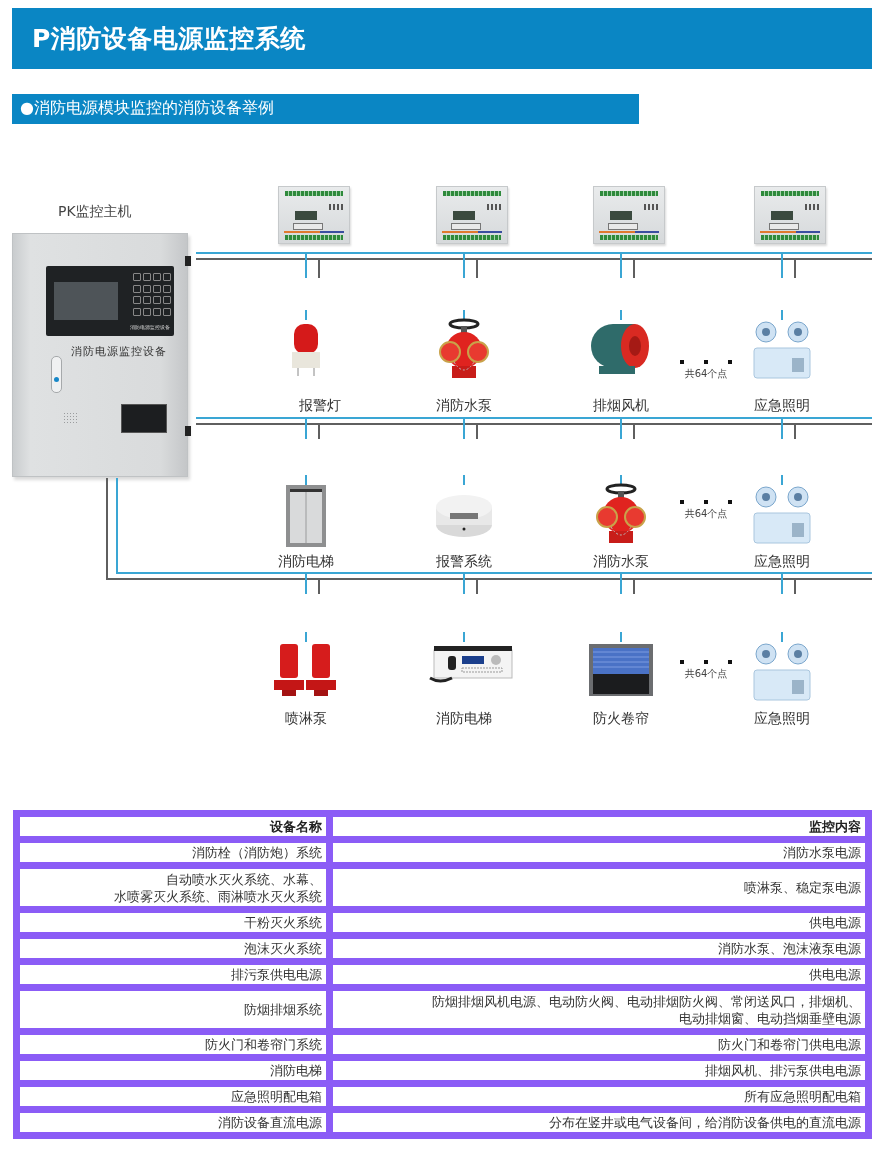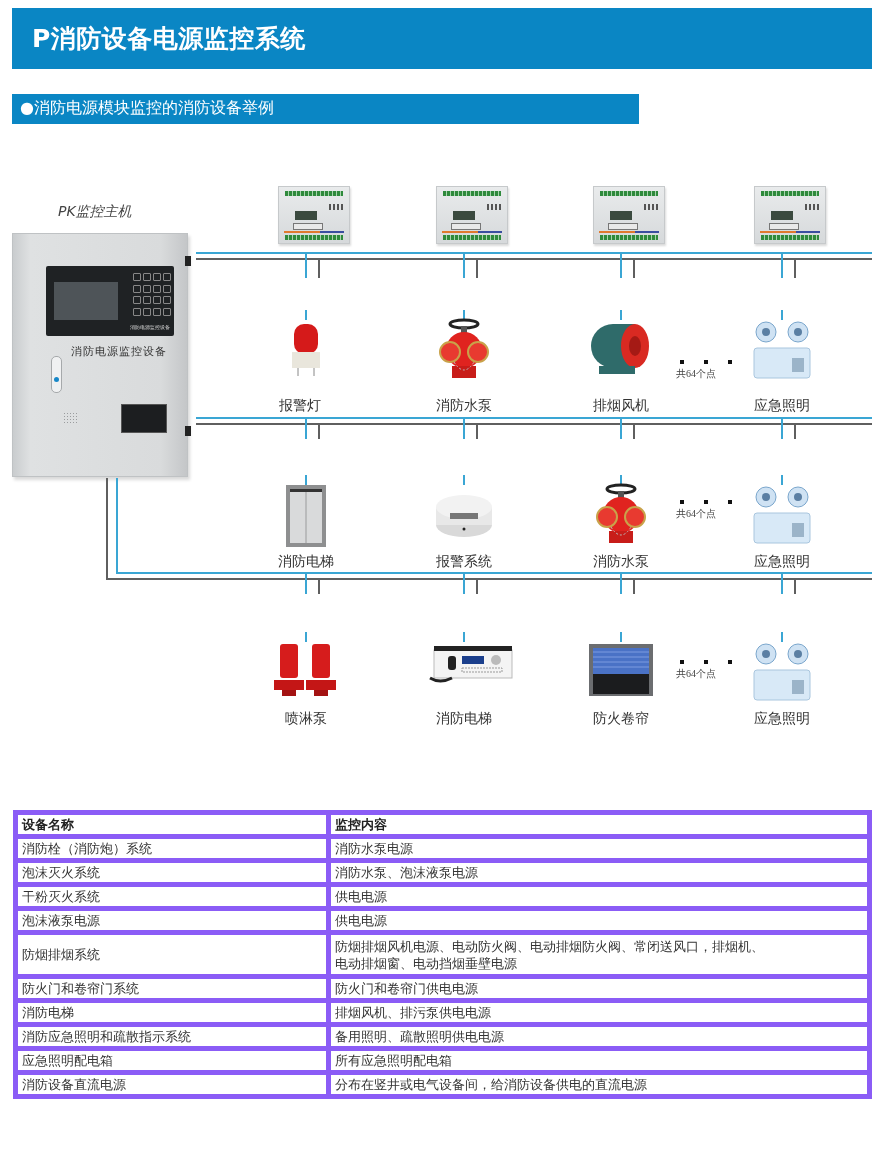--- a/index.html
+++ b/index.html
@@ -5,21 +5,21 @@
   * { box-sizing: border-box; margin: 0; padding: 0; }
   html, body { width: 880px; height: 1162px; background: #ffffff; overflow: hidden; }
   body { position: relative; font-family: "DejaVu Sans", "Liberation Sans", sans-serif; color: #333; }
 
   .title-bar { position: absolute; left: 12px; top: 8px; width: 860px; height: 61px; background: #0a86c4; }
   .title-bar span { position: absolute; left: 20px; top: 14px; font-size: 25px; font-weight: bold; color: #fff; letter-spacing: 0.5px; }
 
   .sub-bar { position: absolute; left: 12px; top: 94px; width: 627px; height: 30px; background: #0a86c4; }
   .sub-bar span { position: absolute; left: 8px; top: 4px; font-size: 16px; color: #ffffff; }
 
-  .host-label { position: absolute; left: 58px; top: 203px; font-size: 14px; color: #444; font-style: italic; }
+  .host-label { position: absolute; left: 58px; top: 203px; font-size: 14px; color: #444; }
 
   
   .cabinet { position: absolute; left: 12px; top: 233px; width: 176px; height: 244px; background: linear-gradient(90deg,#c9ccce 0%,#dfe1e2 10%,#d9dbdc 85%,#c4c6c8 100%); border: 1px solid #bfc2c4; box-shadow: 2px 3px 3px rgba(0,0,0,0.15); }
   .panel { position: absolute; left: 33px; top: 32px; width: 128px; height: 70px; background: #1f2224; border-radius: 2px; }
   .panel .screen { position: absolute; left: 8px; top: 16px; width: 64px; height: 38px; background: #4e5458; }
   .panel .keys { position: absolute; left: 87px; top: 7px; width: 36px; height: 44px; display: grid; grid-template-columns: repeat(4, 8px); grid-gap: 2px; }
   .panel .keys i { display: block; width: 8px; height: 8px; border: 1px solid #888; border-radius: 1px; }
   .panel .ptext { position: absolute; right: 4px; bottom: 6px; font-size: 5px; color: #ddd; }
   .cab-label { position: absolute; left: 58px; top: 110px; font-size: 11px; color: #333; letter-spacing: 1px; }
   .handle { position: absolute; left: 38px; top: 122px; width: 11px; height: 37px; background: #f0f1f2; border: 1px solid #a6a9ab; border-radius: 5px; }
@@ -43,25 +43,25 @@
   .module .strip { position: absolute; left: 5px; right: 5px; top: 44px; height: 2px; background: linear-gradient(90deg,#e07a2e 0 60%,#3a4ea0 60% 100%); }
   .module .btns { position: absolute; left: 14px; top: 36px; width: 30px; height: 7px; border: 1px solid #777; background: #e9e9e9; }
   .module .leds { position: absolute; left: 50px; top: 17px; width: 14px; height: 6px; background: repeating-linear-gradient(90deg,#555 0 2px,transparent 2px 4px); }
 
   
   .dev { position: absolute; width: 76px; height: 58px; }
   .dev-label { position: absolute; width: 120px; text-align: center; font-size: 14px; color: #333; }
   .dots { position: absolute; width: 60px; }
   .dots .sq { display: flex; justify-content: space-between; padding: 0 4px; }
   .dots .sq i { display: block; width: 4px; height: 4px; background: #111; }
-  .dots .txt { font-size: 10px; color: #444; margin-top: 3px; text-align: left; font-family: Liberation Serif, serif; }
+  .dots .txt { font-size: 10px; color: #444; margin-top: 3px; text-align: center; }
 
   
   table { position: absolute; left: 13px; top: 810px; width: 859px; border-collapse: collapse; font-size: 13px; color: #333; }
-  td, th { border: 5px solid #8b5cf6; text-align: left; padding: 1px 4px; line-height: 17px; font-weight: normal; }
+  td, th { border: 7px solid #8b5cf6; text-align: right; padding: 1px 4px; line-height: 17px; font-weight: normal; }
   th { font-weight: bold; color: #222; height: 23px; }
   td.c1 { width: 313px; }
   td { height: 23px; }
   td.tall { height: 44px; }
 </style>
 </head>
 <body>
 
 <div class="title-bar">
   <span>P消防设备电源监控系统</span>
@@ -117,46 +117,46 @@
       <th>设备名称</th>
       <th>监控内容</th>
     </tr>
   </thead>
   <tbody id="tbody">
       <tr>
         <td class="c1">消防栓（消防炮）系统</td>
         <td>消防水泵电源</td>
       </tr>
       <tr>
+        <td class="c1 tall">自动喷水灭火系统、水幕、<br>水喷雾灭火系统、雨淋喷水灭火系统</td>
+        <td>喷淋泵、稳定泵电源</td>
+      </tr>
+      <tr>
+        <td class="c1">干粉灭火系统</td>
+        <td>供电电源</td>
+      </tr>
+      <tr>
         <td class="c1">泡沫灭火系统</td>
         <td>消防水泵、泡沫液泵电源</td>
       </tr>
       <tr>
-        <td class="c1">干粉灭火系统</td>
-        <td>供电电源</td>
-      </tr>
-      <tr>
-        <td class="c1">泡沫液泵电源</td>
+        <td class="c1">排污泵供电电源</td>
         <td>供电电源</td>
       </tr>
       <tr>
         <td class="c1">防烟排烟系统</td>
         <td class="tall">防烟排烟风机电源、电动防火阀、电动排烟防火阀、常闭送风口，排烟机、<br>电动排烟窗、电动挡烟垂壁电源</td>
       </tr>
       <tr>
         <td class="c1">防火门和卷帘门系统</td>
         <td>防火门和卷帘门供电电源</td>
       </tr>
       <tr>
         <td class="c1">消防电梯</td>
         <td>排烟风机、排污泵供电电源</td>
-      </tr>
-      <tr>
-        <td class="c1">消防应急照明和疏散指示系统</td>
-        <td>备用照明、疏散照明供电电源</td>
       </tr>
       <tr>
         <td class="c1">应急照明配电箱</td>
         <td>所有应急照明配电箱</td>
       </tr>
       <tr>
         <td class="c1">消防设备直流电源</td>
         <td>分布在竖井或电气设备间，给消防设备供电的直流电源</td>
       </tr>
     </tbody>
@@ -226,21 +226,21 @@
     <div class="strip"></div>
     <div class="term bot"></div>
   </div>
 <div class="vl blue" style="left:305px;top:310px;height:10px"></div>
 <div class="dev" style="left:268px;top:318px"><svg width="76" height="60">
       <rect x="26" y="6" width="24" height="30" rx="10" fill="#d51a1a"></rect>
       <rect x="24" y="34" width="28" height="16" fill="#e9e6dc"></rect>
       <line x1="30" y1="50" x2="30" y2="58" stroke="#888"></line>
       <line x1="46" y1="50" x2="46" y2="58" stroke="#888"></line>
     </svg></div>
-<div class="dev-label" style="left:240px;top:397px">报警灯</div>
+<div class="dev-label" style="left:260px;top:397px">报警灯</div>
 <div class="vl blue" style="left:463px;top:310px;height:10px"></div>
 <div class="dev" style="left:426px;top:318px"><svg width="76" height="66">
       <ellipse cx="38" cy="6" rx="14" ry="4" fill="none" stroke="#222" stroke-width="3"></ellipse>
       <rect x="35" y="8" width="6" height="8" fill="#555"></rect>
       <circle cx="38" cy="32" r="18" fill="#e0231f"></circle>
       <circle cx="24" cy="34" r="10" fill="#e83a30" stroke="#c9a24a" stroke-width="2"></circle>
       <circle cx="52" cy="34" r="10" fill="#e83a30" stroke="#c9a24a" stroke-width="2"></circle>
       <rect x="26" y="48" width="24" height="12" fill="#c81d19"></rect>
       <path d="M28 44 q10 16 20 0" stroke="#bbb" fill="none" stroke-dasharray="2 2"></path>
     </svg></div>

